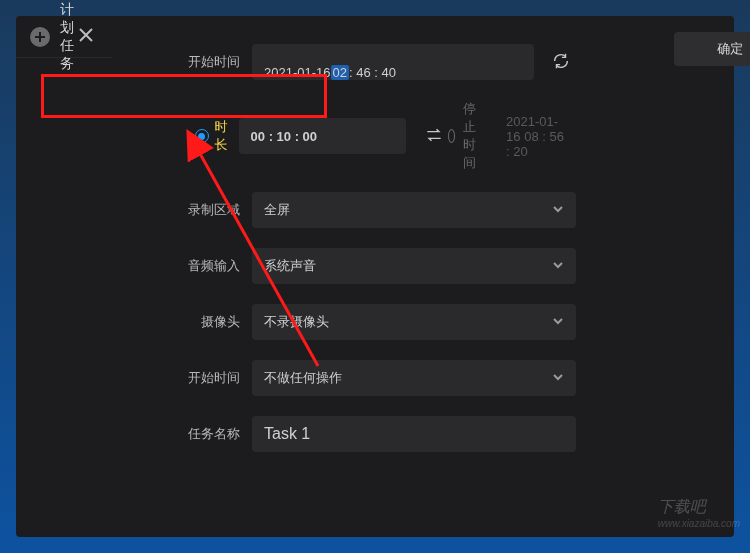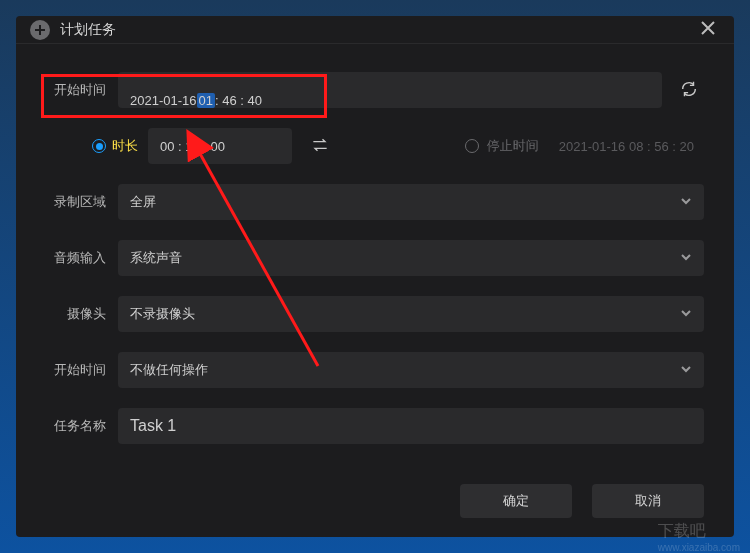--- a/index.html
+++ b/index.html
@@ -6,21 +6,21 @@
     body {
       width: 750px; height: 553px;
       background: linear-gradient(180deg, #1a3a5c 0%, #0d52a0 100%);
       font-family: "Microsoft YaHei", Arial, sans-serif;
       font-size: 13px; color: #c8c8c8;
       overflow: hidden; position: relative;
     }
     .dialog {
       position: absolute; top: 16px; left: 16px; right: 16px; bottom: 16px;
       background: #1c1c1e; border-radius: 4px;
-      display: flex; flex-direction: column;
+      display: flex; flex-direction: row; gap: 38px;
     }
     .titlebar {
       height: 42px; display: flex; align-items: center;
       padding: 0 14px; border-bottom: 1px solid #2a2a2c;
     }
     .titlebar .plus-icon {
       width: 20px; height: 20px; border-radius: 50%;
       background: #6a6a6d; display: flex; align-items: center; justify-content: center;
       margin-right: 10px;
     }
@@ -39,21 +39,21 @@
     .arrow-svg {
       position: absolute; top: 118px; left: 140px;
       width: 200px; height: 260px; pointer-events: none; z-index: 9;
     }
     .field {
       background: #2a2a2c; border-radius: 4px; height: 36px;
       display: flex; align-items: center; padding: 0 12px;
       color: #d0d0d0; flex: 1;
     }
     .field-wide { flex: 1; }
-    .field-short { width: 144px; flex: none; }
+    .field-short { width: 167px; flex: none; font-weight: bold; }
     .field-start { flex: 1; align-items: flex-end; }
     .sel { background: #1f5fb0; padding: 0 2px; border-radius: 2px; }
     .refresh-btn { margin-left: 12px; cursor: pointer; padding: 6px; }
     .refresh-btn svg { width: 18px; height: 18px; stroke: #c8c8c8; stroke-width: 1.6; fill: none; }
     .loop-btn { margin-left: 14px; cursor: pointer; padding: 4px; }
     .loop-btn svg { width: 20px; height: 14px; stroke: #c8c8c8; stroke-width: 1.6; fill: none; }
     .radio {
       width: 14px; height: 14px; border: 1.5px solid #6a6a6d;
       border-radius: 50%; margin-right: 8px; display: inline-flex;
       align-items: center; justify-content: center;
@@ -70,22 +70,22 @@
     .footer {
       display: flex; justify-content: flex-end; gap: 20px;
       padding: 16px 30px 22px;
     }
     .btn {
       min-width: 112px; height: 34px; background: #2e2e30;
       border-radius: 4px; display: flex; align-items: center; justify-content: center;
       color: #d8d8d8; cursor: pointer; font-size: 13px;
     }
     .watermark {
-      position: absolute; right: 10px; bottom: 0;
-      color: rgba(255,255,255,0.22); font-size: 16px; 
+      position: absolute; right: 10px; bottom: 24px;
+      color: rgba(255,255,255,0.22); font-size: 16px; font-style: italic;
       pointer-events: none;
     }
     .watermark .small { font-size: 10px; display: block; text-align: right; opacity: .8; }
     .spacer-col { width: 72px; }
   </style>
 </head>
 <body>
 
 <div class="dialog">
 
@@ -102,21 +102,21 @@
         </svg>
     </span>
   </div>
 
   <div class="body">
 
     <div class="row">
       <div class="label">开始时间</div>
       <div class="field field-start">
         <span>2021-01-16 </span>
-          <span class="sel">01</span>
+          <span class="sel">02</span>
           <span> : 46 : 40</span>
       </div>
       <span class="refresh-btn">
         <svg viewBox="0 0 20 20">
           <path d="M3 10a7 7 0 0 1 12-4.9M17 10a7 7 0 0 1-12 4.9"></path>
           <path d="M15 2v4h-4M5 18v-4h4"></path>
         </svg>
       </span>
     </div>
 

